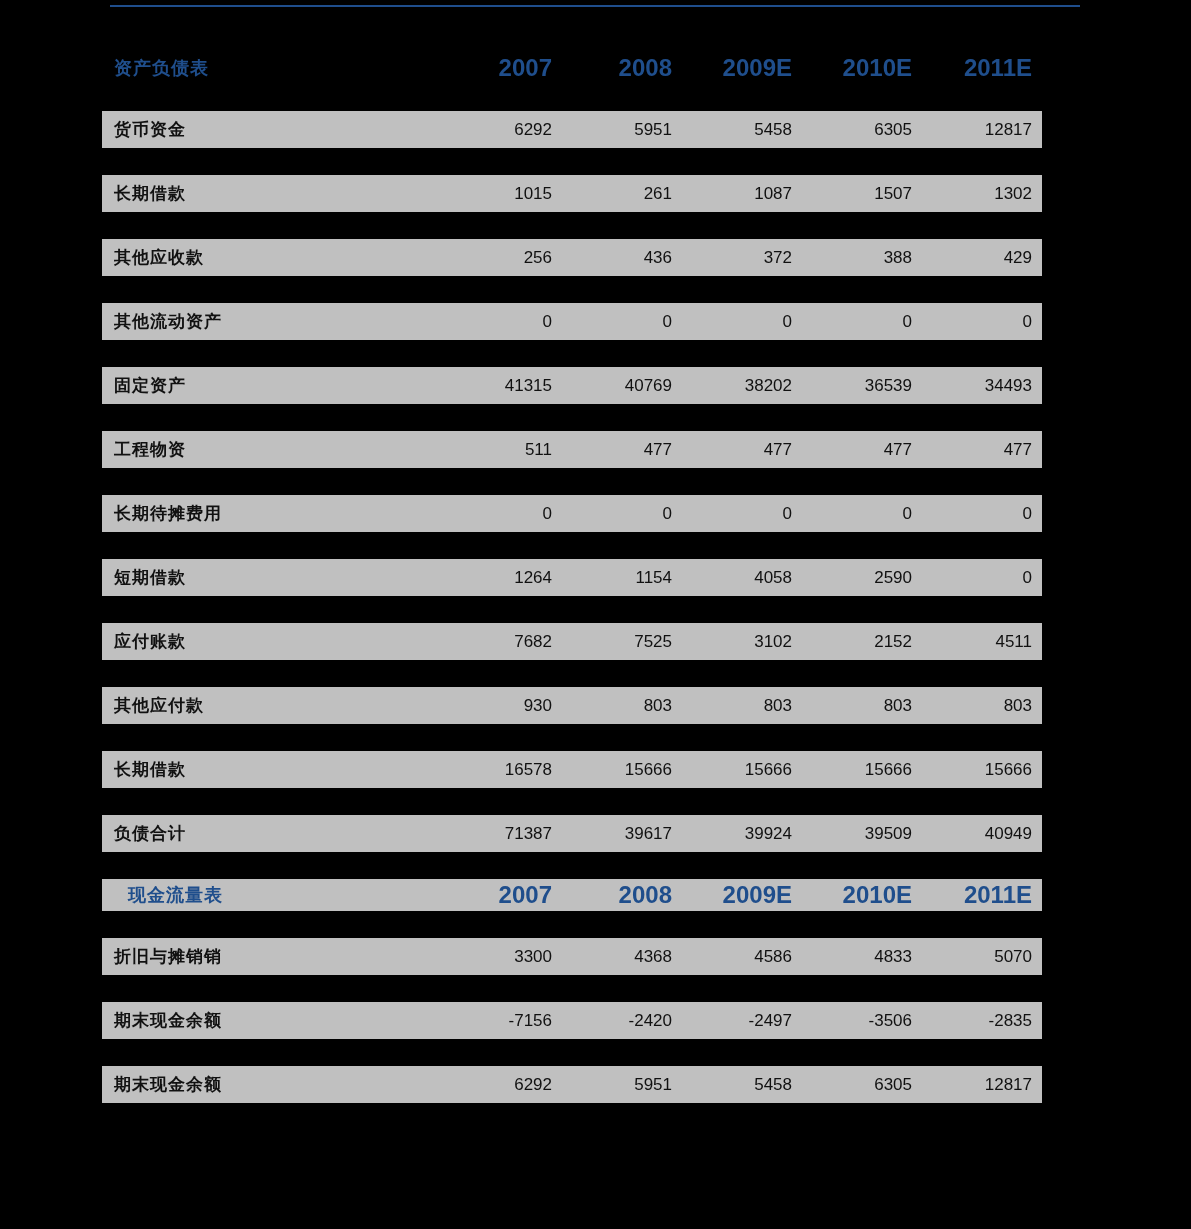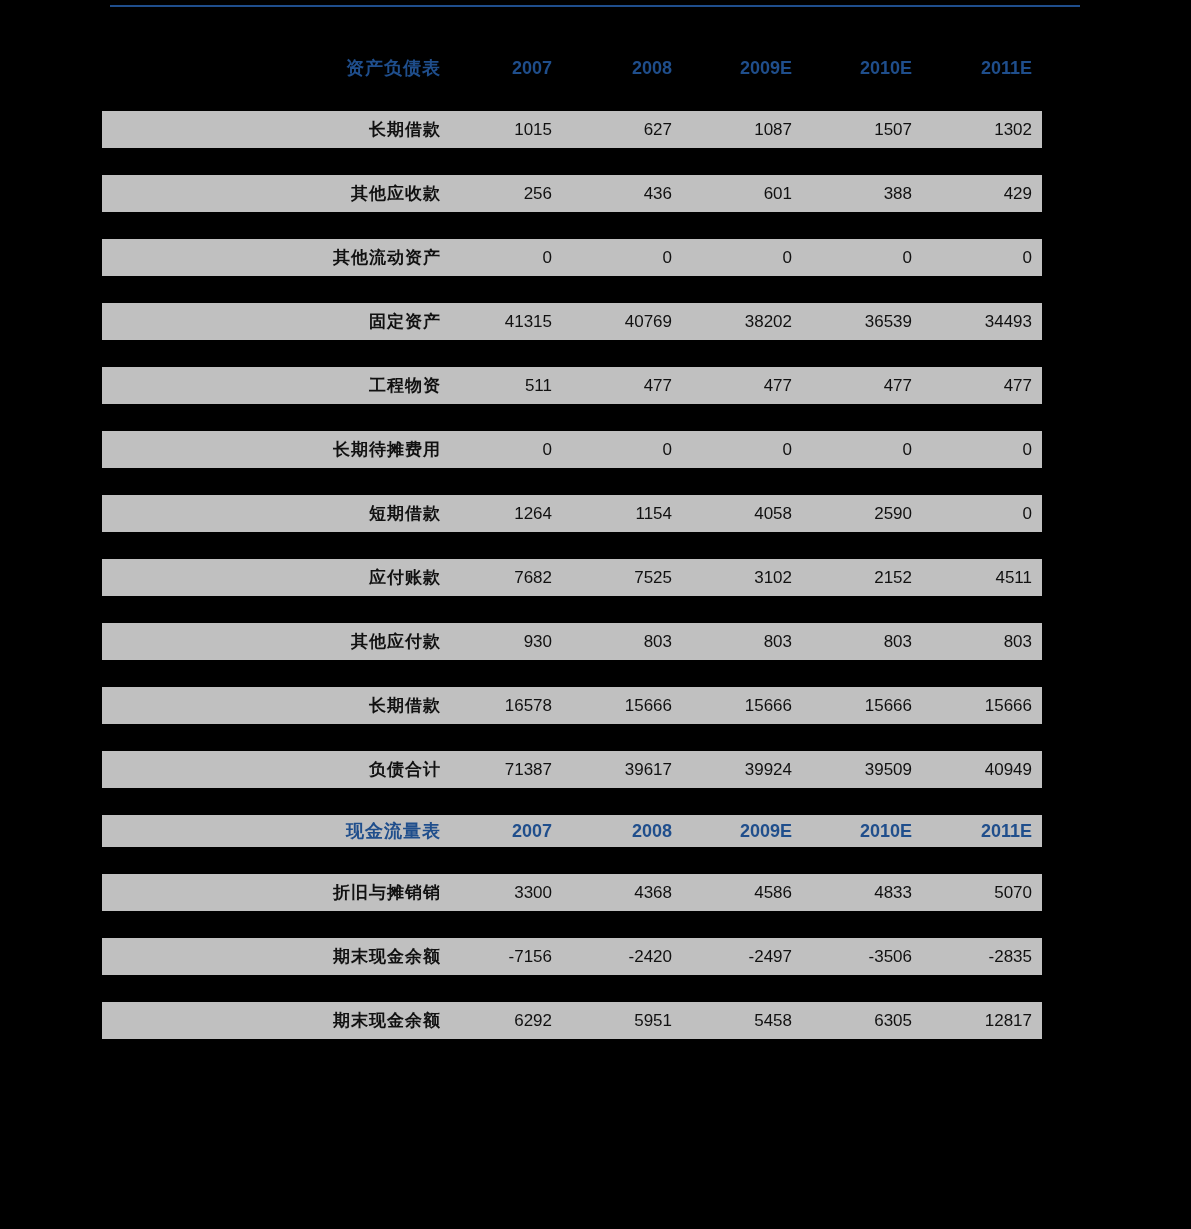--- a/index.html
+++ b/index.html
@@ -47,30 +47,30 @@
     color: #111111;
     font-size: 17px;
     vertical-align: middle;
   }
 
   tr.section-head td {
     background: transparent;
     height: 30px;
     color: #1f4e8c;
     font-weight: bold;
-    font-size: 18px;
+    font-size: 24px;
     vertical-align: middle;
   }
   tr.section-head.shaded td {
     background: #c0c0c0;
     padding-left: 26px;
   }
 
   td.label {
-    text-align: right;
+    text-align: left;
     padding-left: 12px;
     font-family: "DejaVu Serif", "Liberation Serif", serif;
     font-weight: bold;
     letter-spacing: 1px;
   }
   tr.section-head td.label {
     font-size: 18px;
   }
 
   td.num {
@@ -103,32 +103,40 @@
     <tbody id="table-body">
         <tr class="section-head">
           <td class="label">资产负债表</td>
           <td class="num">2007</td>
           <td class="num">2008</td>
           <td class="num">2009E</td>
           <td class="num">2010E</td>
           <td class="num">2011E</td>
         </tr>
         <tr class="row">
+          <td class="label">货币资金</td>
+          <td class="num">6292</td>
+          <td class="num">5951</td>
+          <td class="num">5458</td>
+          <td class="num">6305</td>
+          <td class="num">12817</td>
+        </tr>
+        <tr class="row">
           <td class="label">长期借款</td>
           <td class="num">1015</td>
-          <td class="num">627</td>
+          <td class="num">261</td>
           <td class="num">1087</td>
           <td class="num">1507</td>
           <td class="num">1302</td>
         </tr>
         <tr class="row">
           <td class="label">其他应收款</td>
           <td class="num">256</td>
           <td class="num">436</td>
-          <td class="num">601</td>
+          <td class="num">372</td>
           <td class="num">388</td>
           <td class="num">429</td>
         </tr>
         <tr class="row">
           <td class="label">其他流动资产</td>
           <td class="num">0</td>
           <td class="num">0</td>
           <td class="num">0</td>
           <td class="num">0</td>
           <td class="num">0</td>

